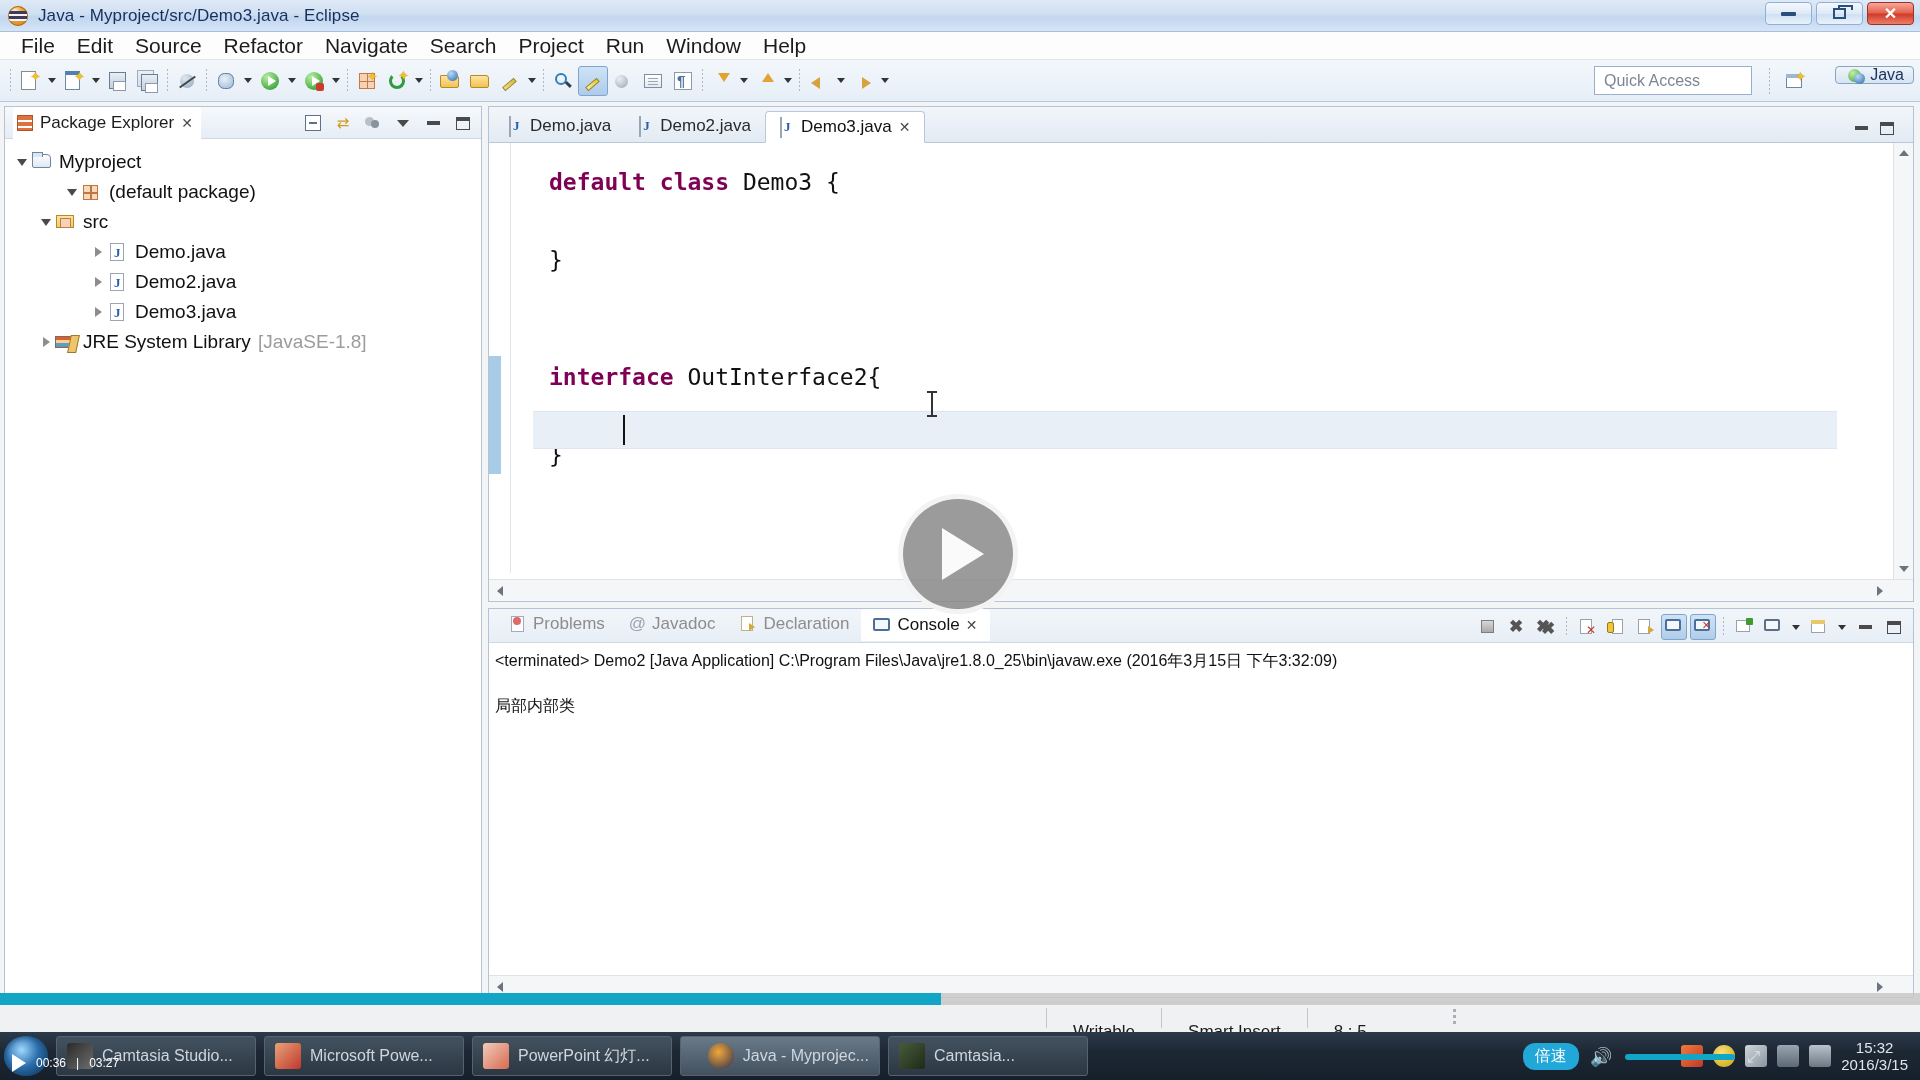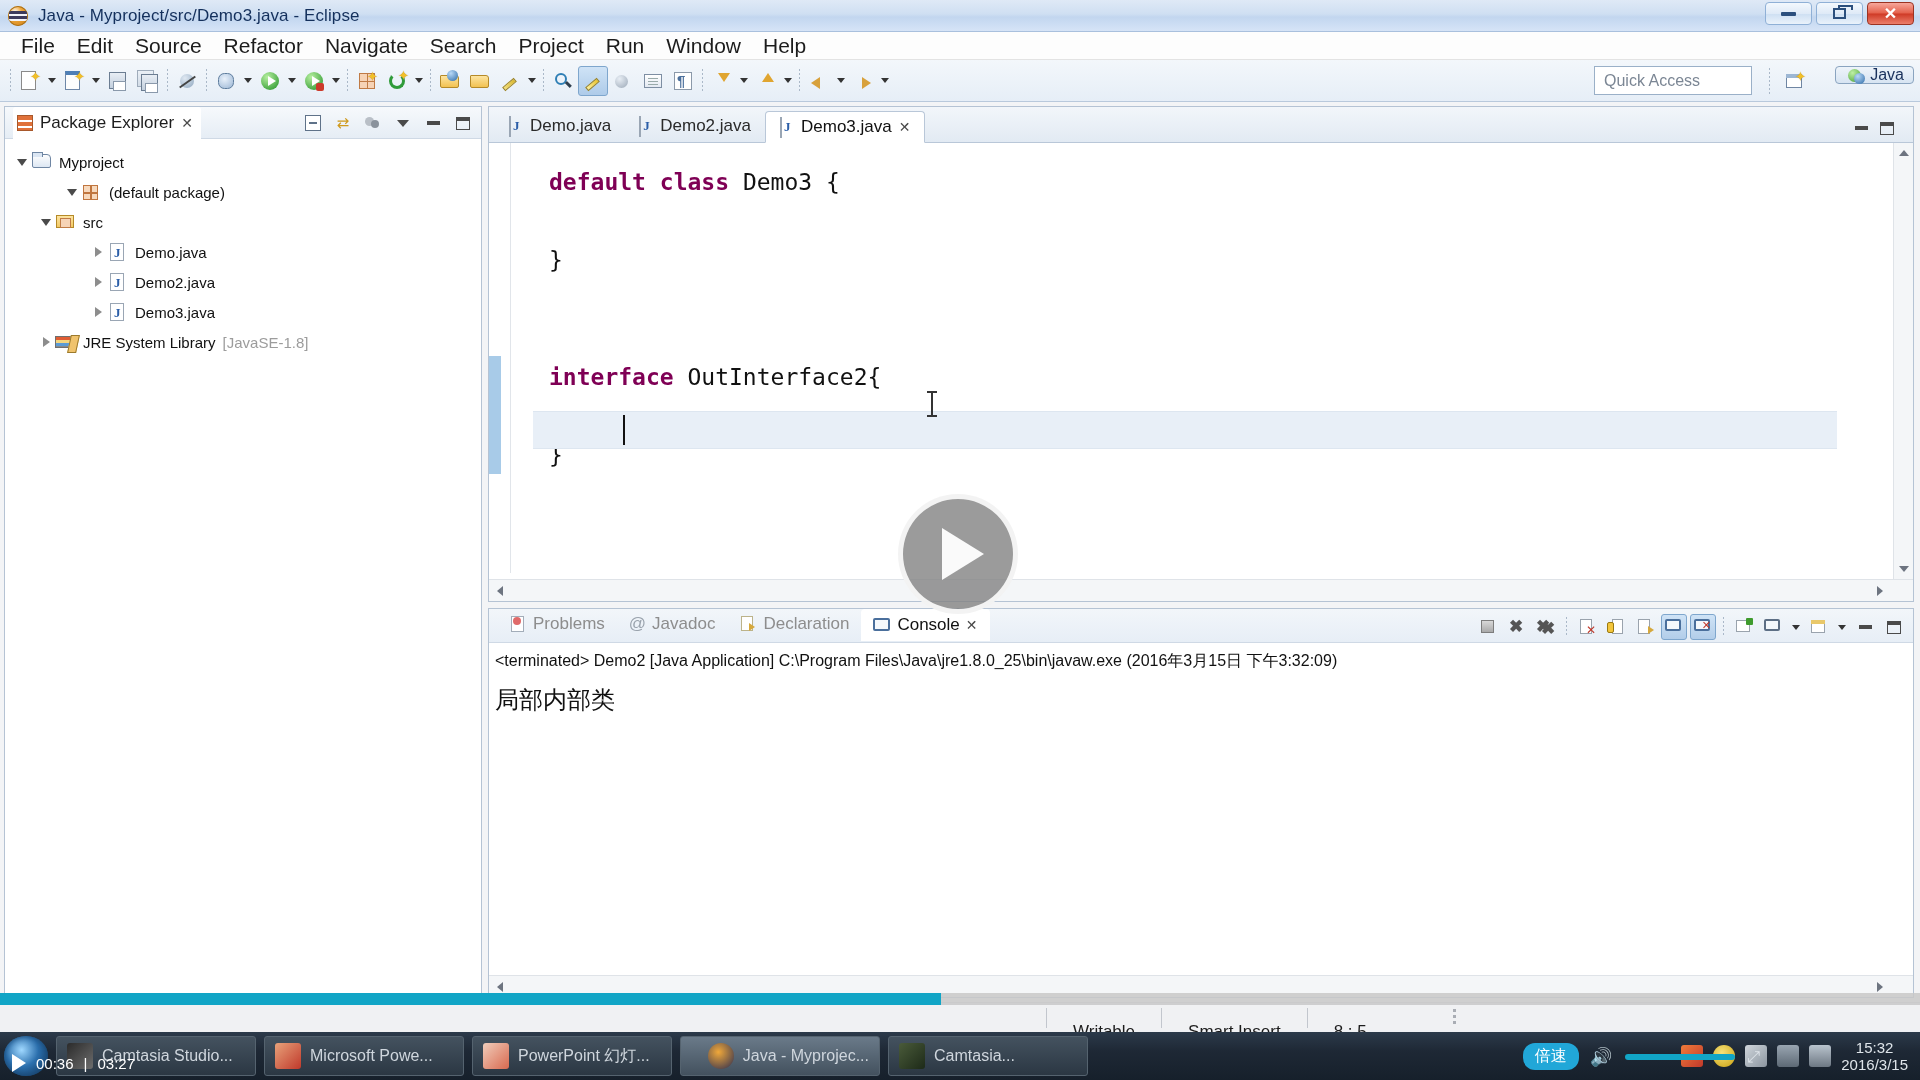--- a/index.html
+++ b/index.html
@@ -204,21 +204,21 @@
   .pk-ic{width:24px;height:24px;display:flex;align-items:center;justify-content:center;}
   .collapse-ic{width:16px;height:16px;border:1.5px solid #5f7289;background:#fff;position:relative;}
   .collapse-ic::after{content:"";position:absolute;left:3px;top:6px;width:8px;height:1.5px;background:#5f7289;}
   .linkarrow{color:#cf9a1e;font-size:15px;}
   .viewmenu{width:0;height:0;border-left:6px solid transparent;border-right:6px solid transparent;border-top:7px solid #4a4a4a;}
   .minbox{width:13px;height:4px;background:#4a4a4a;}
   .maxbox{width:14px;height:13px;border:1.7px solid #4a4a4a;position:relative;}
   .maxbox::before{content:"";position:absolute;left:0;top:0;right:0;height:3px;background:#4a4a4a;}
 
   .tree { padding: 8px 0 0 6px; }
-  .tnode { display:flex; align-items:center; height:30px; font-size:15px; color:#111; }
+  .tnode { display:flex; align-items:center; height:30px; font-size:19px; color:#111; }
   .twist { width:18px; display:flex; align-items:center; justify-content:center; }
   .twist i { width:0;height:0; }
   .twist.open i { border-left:5px solid transparent;border-right:5px solid transparent;border-top:7px solid #4a4a4a; }
   .twist.closed i { border-top:5px solid transparent;border-bottom:5px solid transparent;border-left:7px solid transparent; box-shadow:none; }
   .twist.closed i { width:0;height:0;border-top:5px solid transparent;border-bottom:5px solid transparent;border-left:7px solid #8d8d8d; }
   .tico { width:22px; height:20px; margin-right:6px; position:relative; }
   .ico-proj{position:absolute;left:1px;top:2px;width:19px;height:14px;
     background:linear-gradient(180deg,#fefefe,#dde7f3);border:1px solid #6f86a3;border-radius:1px 4px 2px 2px;}
   .ico-proj::before{content:"";position:absolute;left:-1px;top:-3px;width:9px;height:4px;background:#dbe6f3;border:1px solid #6f86a3;border-bottom:none;}
   .ico-src{position:absolute;left:1px;top:3px;width:18px;height:13px;
@@ -290,21 +290,21 @@
     position:relative; }
   .ctab { display:flex; align-items:center; gap:6px; padding:0 12px; height:30px;
     font-size:17px; color:#8d8d8d; }
   .ctab.active { background:#fff; color:#111; border-radius:4px 4px 0 0; height:32px;
     margin-bottom:-1px; }
   .ctools { position:absolute; right:6px; top:3px; display:flex; align-items:center; gap:3px; }
   .ctool { width:26px;height:26px;display:flex;align-items:center;justify-content:center;border-radius:3px;}
   .ctool.pressed{background:linear-gradient(180deg,#cfe3f6,#b2cde9);border:1px solid #7ea6cd;}
   .console-body { position:absolute; left:0; right:0; top:34px; bottom:22px; padding:8px 0 0 4px; }
   .cline1 { font-size:16px; color:#111; padding-left:2px; }
-  .cline2 { font-size:24px; color:#111; padding-left:2px; margin-top:12px; }
+  .cline2 { font-size:16px; color:#111; padding-left:2px; margin-top:24px; }
   .chscroll { position:absolute; left:0; right:0; bottom:0; height:22px;
     background:#f4f6f8; border-top:1px solid #dfe3e8; display:flex; align-items:center; }
 
   
   .statusbar {
     position:absolute; left:0; right:0; bottom:48px; height:30px;
     background:#f0f1f3; border-top:1px solid #d3d7dd;
     display:flex; align-items:center; font-size:17px; color:#1c1c1c;
   }
   .st-sep { width:1px; height:20px; background:#c2c6cd; margin:0 0; }
@@ -341,21 +341,21 @@
   }
   .play-tri { width:0;height:0;border-top:26px solid transparent;
     border-bottom:26px solid transparent;border-left:42px solid rgba(255,255,255,.95);
     margin-left:10px; }
   .vid-progress {
     position:absolute; left:0; bottom:75px; height:12px; width:100%;
     background: rgba(200,200,200,.85);
   }
   .vid-progress .fill { height:100%; width:49%; background:#11a5c6; }
   .vid-ctl { position:absolute; left:12px; bottom:8px; display:flex; align-items:center; gap:10px;
-    color:#fff; font-size:15px; }
+    color:#fff; font-size:12px; }
   .vid-play-sm { width:0;height:0;border-top:9px solid transparent;border-bottom:9px solid transparent;
     border-left:14px solid #fff; }
   .speed-pill { background:#21a7d8; color:#fff; font-size:16px; padding:3px 12px; border-radius:12px; }
   .vol-track { width:110px;height:6px;background:#11a5c6;border-radius:3px; }
   .expand-ic { color:#dfe5ea; font-size:16px; }
 </style>
 </head>
 <body>
 
 <div id="app">

